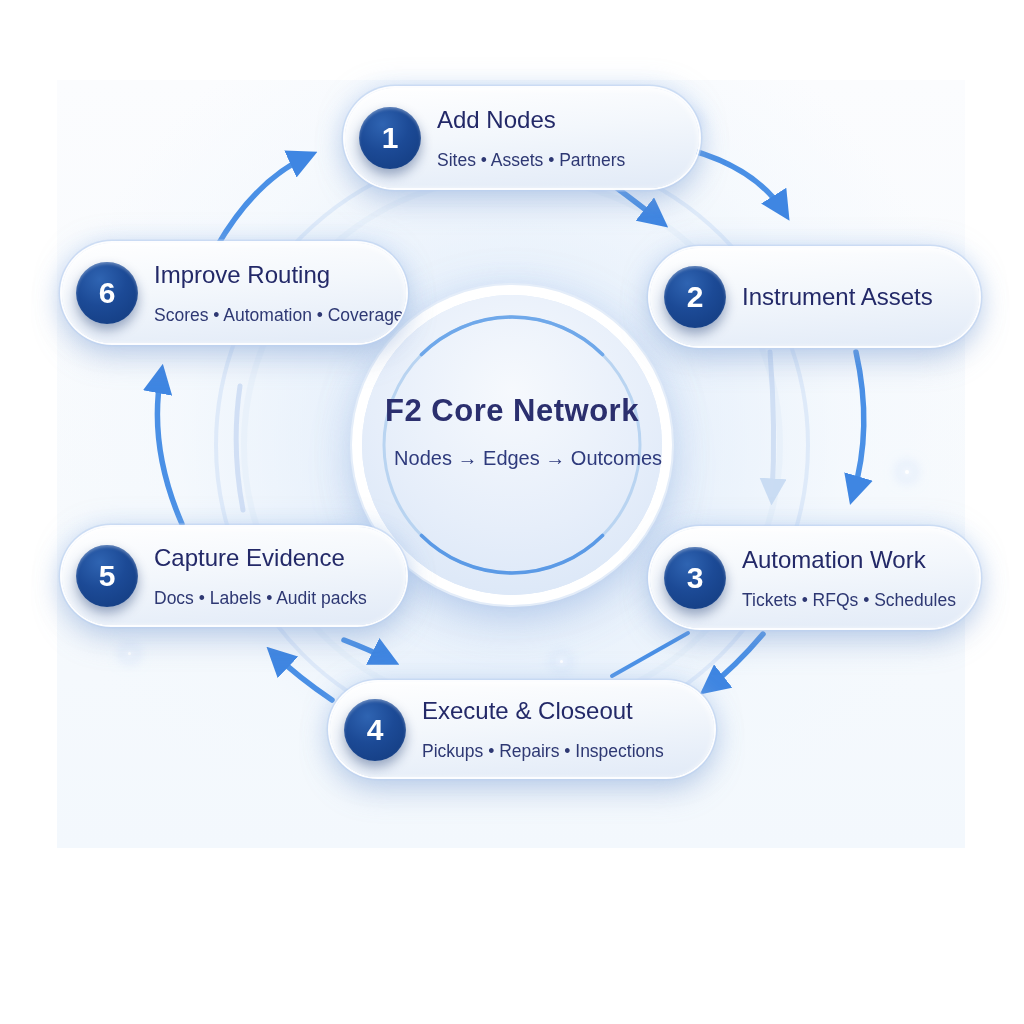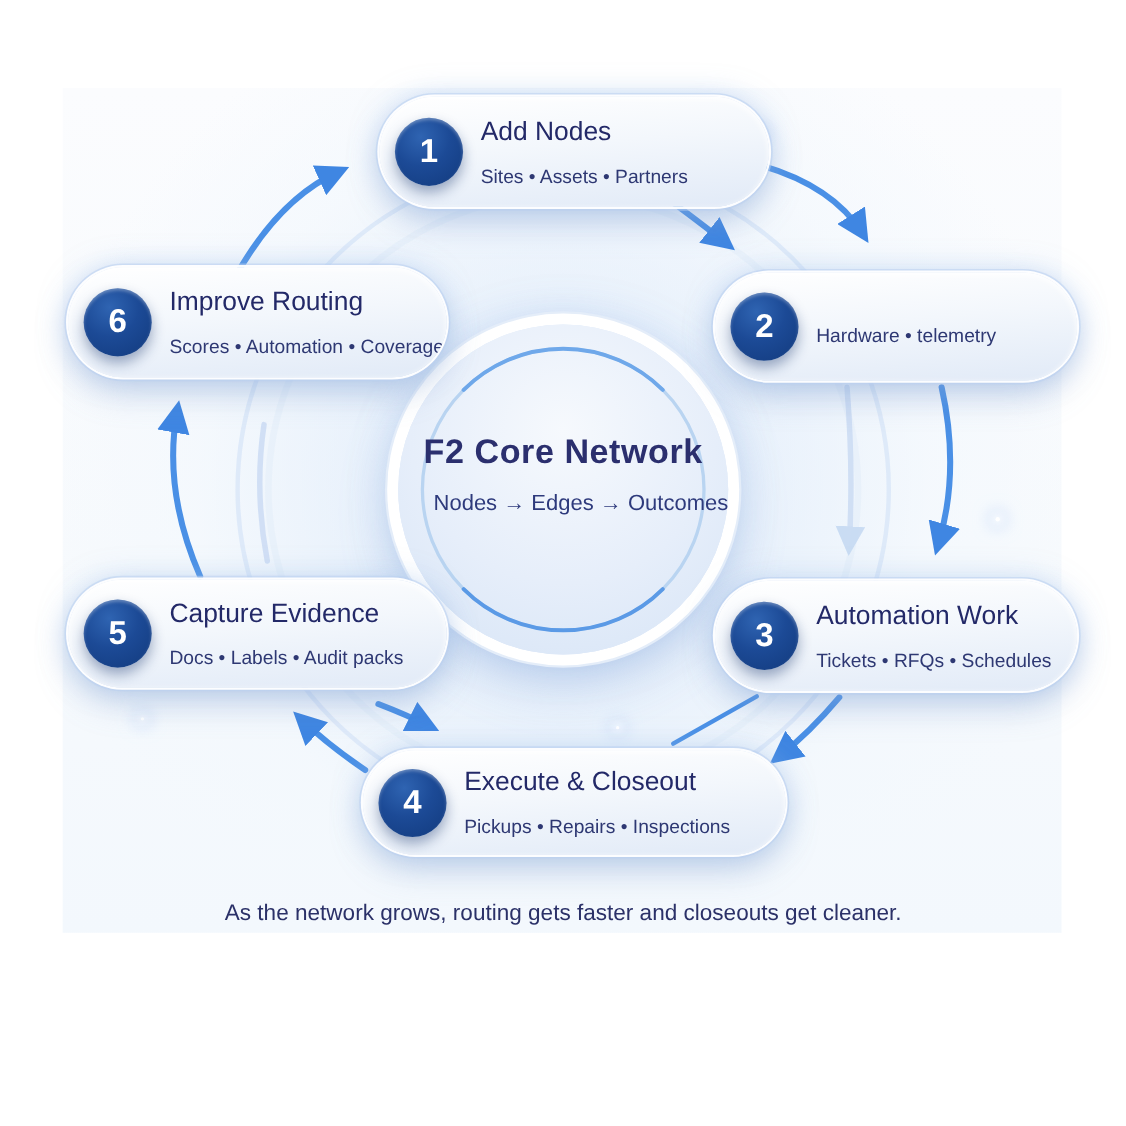--- a/index.html
+++ b/index.html
@@ -127,21 +127,21 @@
     <div class="badge">1</div>
     <div class="ntext">
       <div class="ntitle">Add Nodes</div>
       <div class="nsub">Sites • Assets • Partners</div>
     </div>
   </div>
 
   <div class="node" id="node2">
     <div class="badge">2</div>
     <div class="ntext">
-      <div class="nsub">Hardware • telemetry</div>
+      <div class="ntitle">Instrument Assets</div>
     </div>
   </div>
 
   <div class="node" id="node3">
     <div class="badge">3</div>
     <div class="ntext">
       <div class="ntitle">Automation Work</div>
       <div class="nsub">Tickets • RFQs • Schedules</div>
     </div>
   </div>
@@ -163,14 +163,13 @@
   </div>
 
   <div class="node" id="node6">
     <div class="badge">6</div>
     <div class="ntext">
       <div class="ntitle">Improve Routing</div>
       <div class="nsub">Scores • Automation • Coverage</div>
     </div>
   </div>
 
-  <div class="caption">As the network grows, routing gets faster and closeouts get cleaner.</div>
 </div>
 
 </body></html>

